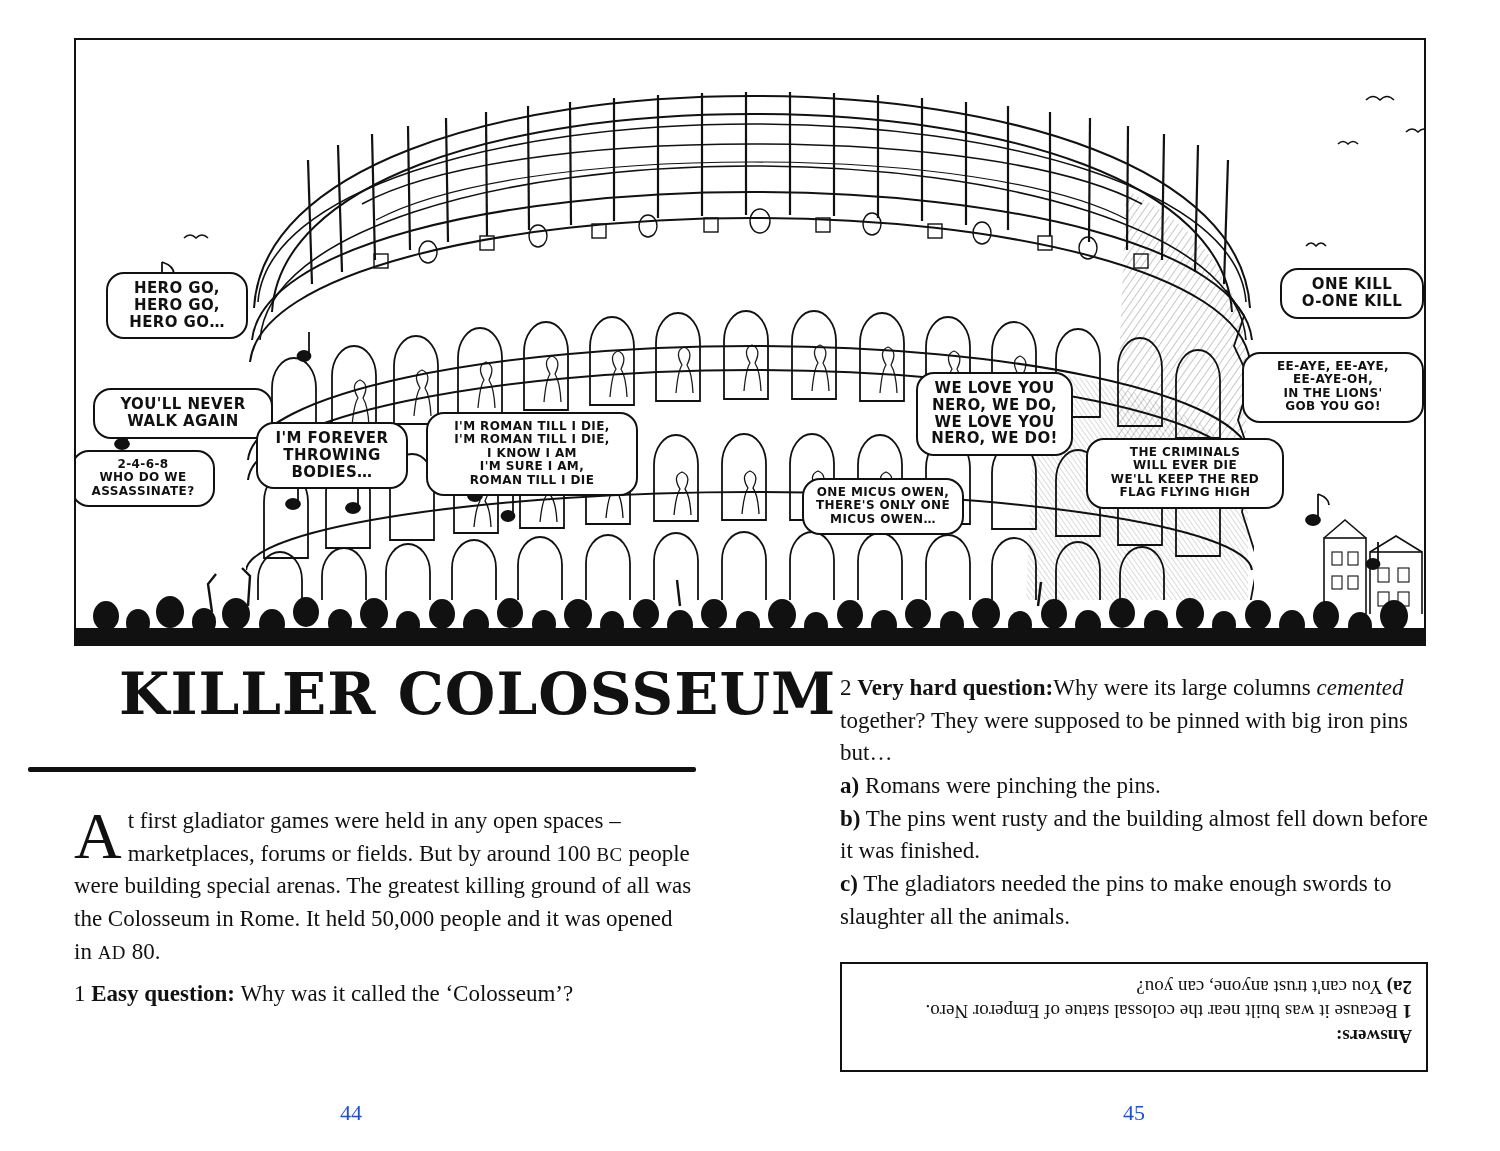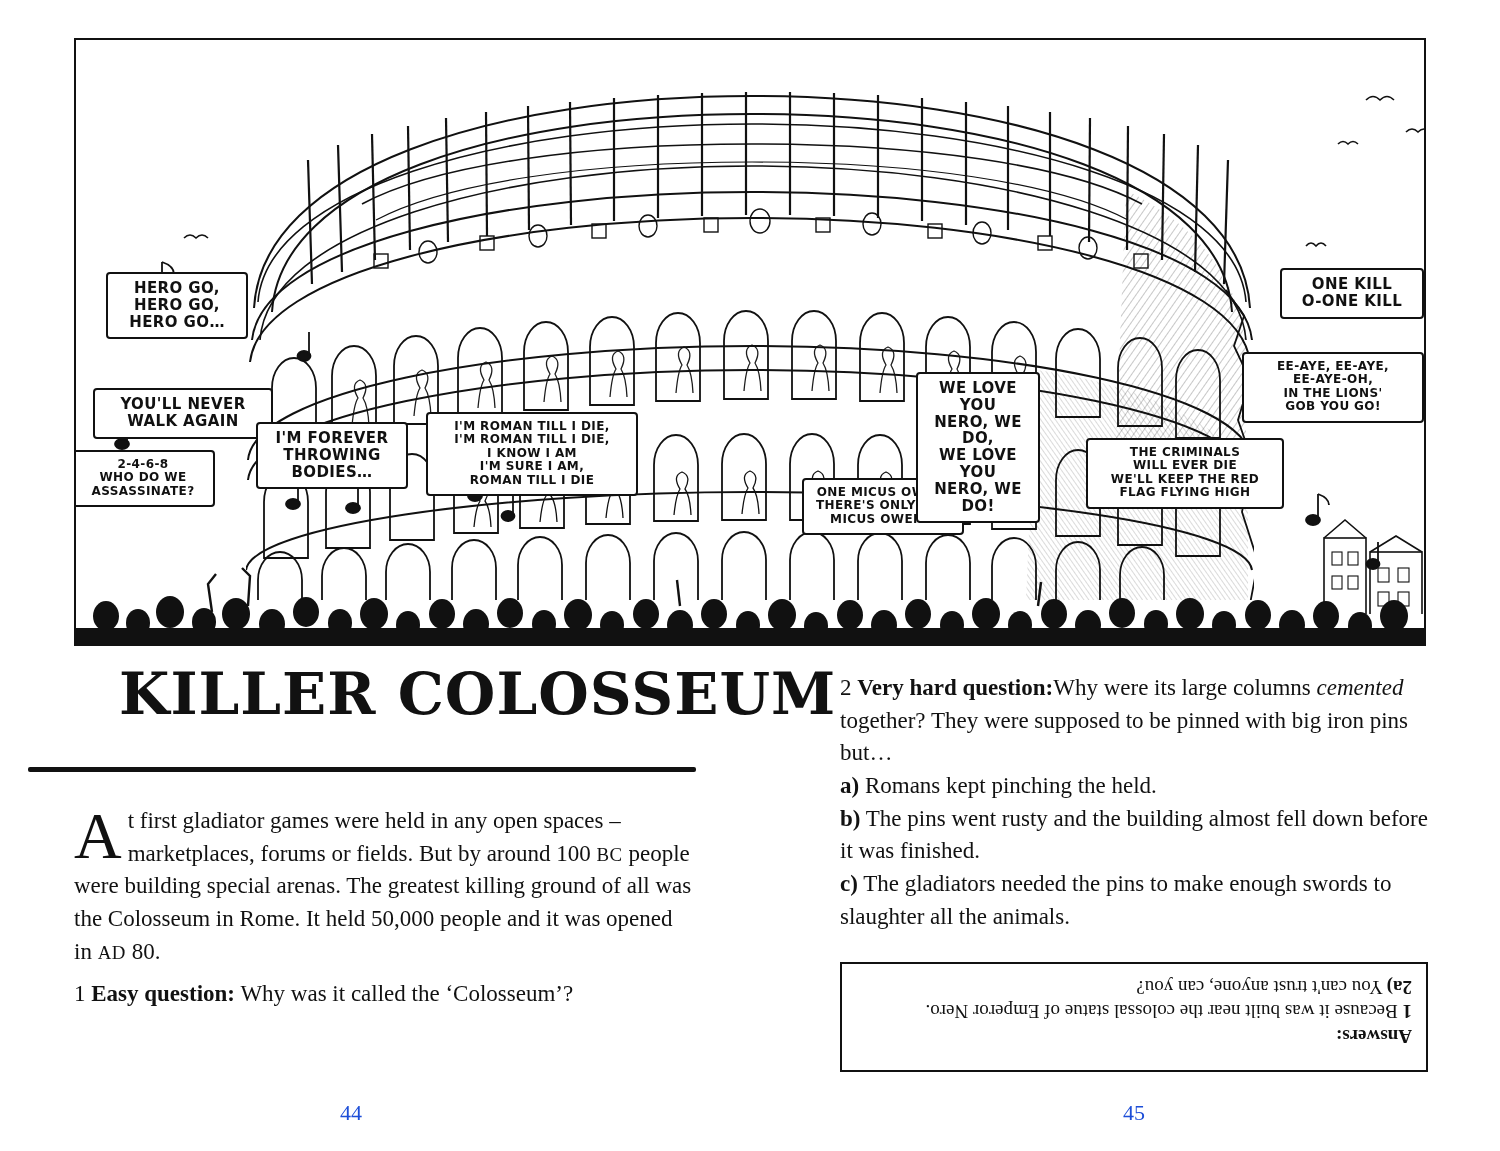--- a/index.html
+++ b/index.html
@@ -25,21 +25,21 @@
     overflow:hidden;
     background:#fff;
   }
   .illo svg{position:absolute;left:0;top:0;}
 
   
   .bubble{
     position:absolute;
     background:#fff;
     border:2.5px solid #111;
-    border-radius:4px;
+    border-radius:18px;
     padding:6px 10px 7px 10px;
     font-family:"DejaVu Sans", sans-serif;
     font-weight:700;
     font-size:15px;
     line-height:1.12;
     letter-spacing:.4px;
     text-align:center;
     white-space:pre-line;
     color:#111;
     box-sizing:border-box;
@@ -444,21 +444,21 @@
     <div class="bubble small" style="left:350px; top:372px; width:212px;">I'M ROMAN TILL I DIE,
 I'M ROMAN TILL I DIE,
 I KNOW I AM
 I'M SURE I AM,
 ROMAN TILL I DIE</div>
 
     <div class="bubble small" style="left:726px; top:438px; width:162px;">ONE MICUS OWEN,
 THERE'S ONLY ONE
 MICUS OWEN…</div>
 
-    <div class="bubble" style="left:840px; top:332px; width:124px;">WE LOVE YOU
+    <div class="bubble" style="left:840px; top:332px; width:157px;">WE LOVE YOU
 NERO, WE DO,
 WE LOVE YOU
 NERO, WE DO!</div>
 
     <div class="bubble" style="left:1204px; top:228px; width:144px;">ONE KILL
 O-ONE KILL</div>
 
     <div class="bubble small" style="left:1010px; top:398px; width:198px;">THE CRIMINALS
 WILL EVER DIE
 WE'LL KEEP THE RED
@@ -484,21 +484,21 @@
     </p>
   </div>
 
   <div class="col col-right">
     <p>
       <span>2</span>
       <b>Very hard question:</b><span>Why were its large columns </span><i>cemented</i><span> together? They were supposed to be pinned with big iron pins but…</span>
     </p>
     <p>
       <b>a)</b>
-      <span>Romans kept pinching the held.</span>
+      <span>Romans were pinching the pins.</span>
     </p>
     <p>
       <b>b)</b>
       <span>The pins went rusty and the building almost fell down before it was finished.</span>
     </p>
     <p>
       <b>c)</b>
       <span>The gladiators needed the pins to make enough swords to slaughter all the animals.</span>
     </p>
   </div>

